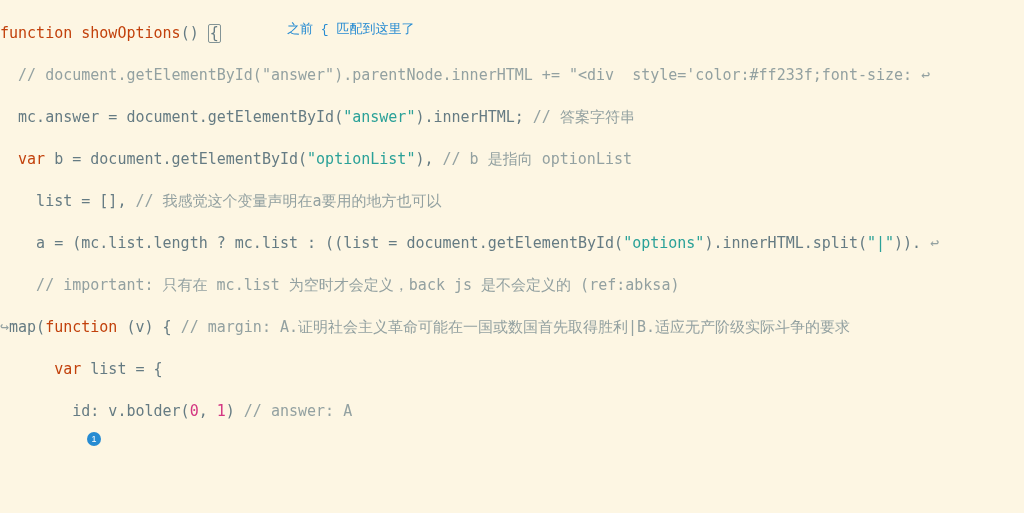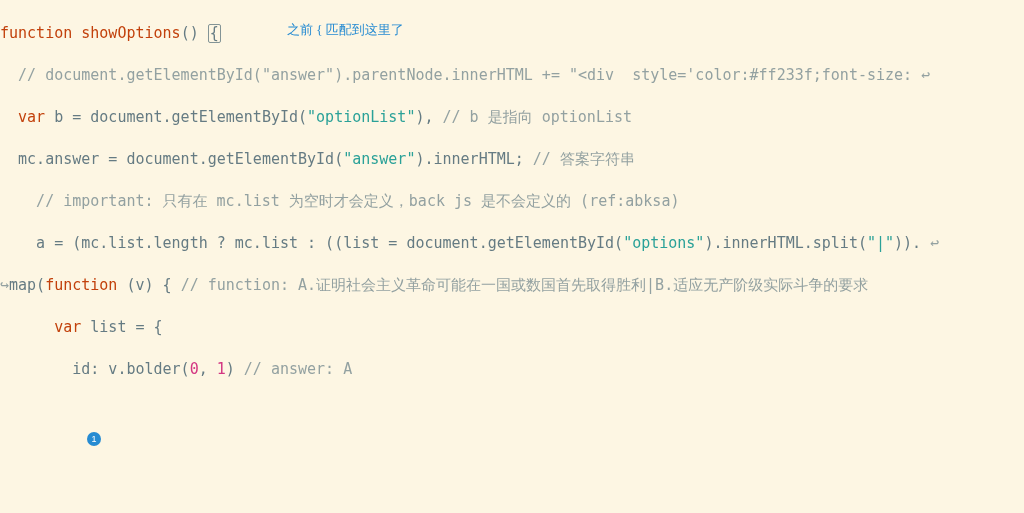--- a/index.html
+++ b/index.html
@@ -34,39 +34,40 @@
     background:#268bd2;
     color:#fff;
     font-size:9px;
     line-height:14px;
     text-align:center;
     border-radius:50%;
     font-family:sans-serif;
   }
   .hint{
     position:absolute;
-    font-family:Liberation Serif, serif;
+    font-family:Liberation Mono, monospace;
     color:#268bd2;
     font-size:13px;
   }
 </style>
 </head>
 <body>
 
 <div class="hint" style="left:287px;top:19px">之前 { 匹配到这里了</div>
 <div class="badge" style="left:87px;top:432px">1</div>
 
 <div class="code">
 <div><span class="kw">function</span> <span class="fn">showOptions</span><span>()</span><span> </span><span class="brace-match">{</span></div>
 <div><span class="com">  // document.getElementById("answer").parentNode.innerHTML += "&lt;div  style='color:#ff233f;font-size: </span><span class="trunc">↩</span></div>
+<div><span>  mc.answer = document.getElementById(</span><span class="str">"answer"</span><span>).innerHTML; </span><span class="com">// 答案字符串</span></div>
 <div><span>  </span><span class="kw">var</span><span> b = document.getElementById(</span><span class="str">"optionList"</span><span>), </span><span class="com">// b 是指向 optionList</span></div>
-<div><span>  mc.answer = document.getElementById(</span><span class="str">"answer"</span><span>).innerHTML; </span><span class="com">// 答案字符串</span></div>
+<div><span>    list = [], </span><span class="com">// 我感觉这个变量声明在a要用的地方也可以</span></div>
+<div><span>    a = (mc.list.length ? mc.list : ((list = document.getElementById(</span><span class="str">"options"</span><span>).innerHTML.split(</span><span class="str">"|"</span><span>)). </span><span class="trunc">↩</span></div>
 <div><span class="com">    // important: 只有在 mc.list 为空时才会定义，back js 是不会定义的 (ref:abksa)</span></div>
-<div><span>    a = (mc.list.length ? mc.list : ((list = document.getElementById(</span><span class="str">"options"</span><span>).innerHTML.split(</span><span class="str">"|"</span><span>)). </span><span class="trunc">↩</span></div>
-<div><span class="trunc">↪</span><span>map(</span><span class="kw">function</span><span> (v) { </span><span class="com">// function: A.证明社会主义革命可能在一国或数国首先取得胜利|B.适应无产阶级实际斗争的要求</span></div>
+<div><span class="trunc">↪</span><span>map(</span><span class="kw">function</span><span> (v) { </span><span class="com">// margin: A.证明社会主义革命可能在一国或数国首先取得胜利|B.适应无产阶级实际斗争的要求</span></div>
 <div><span>      </span><span class="kw">var</span><span> list = {</span></div>
 <div><span>        id: v.bolder(</span><span class="num">0</span><span>, </span><span class="num">1</span><span>) </span><span class="com">// answer: A</span></div>
 
 
 
 
 
 
 
 

